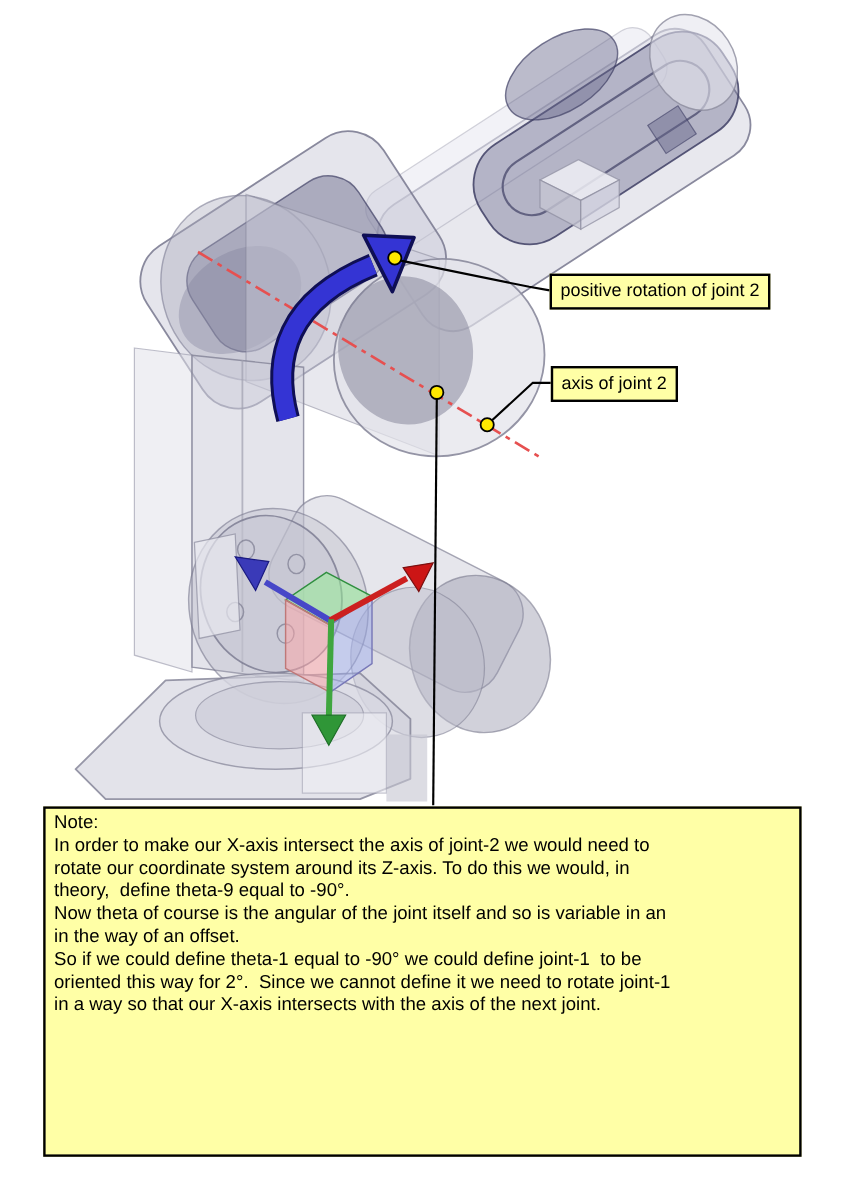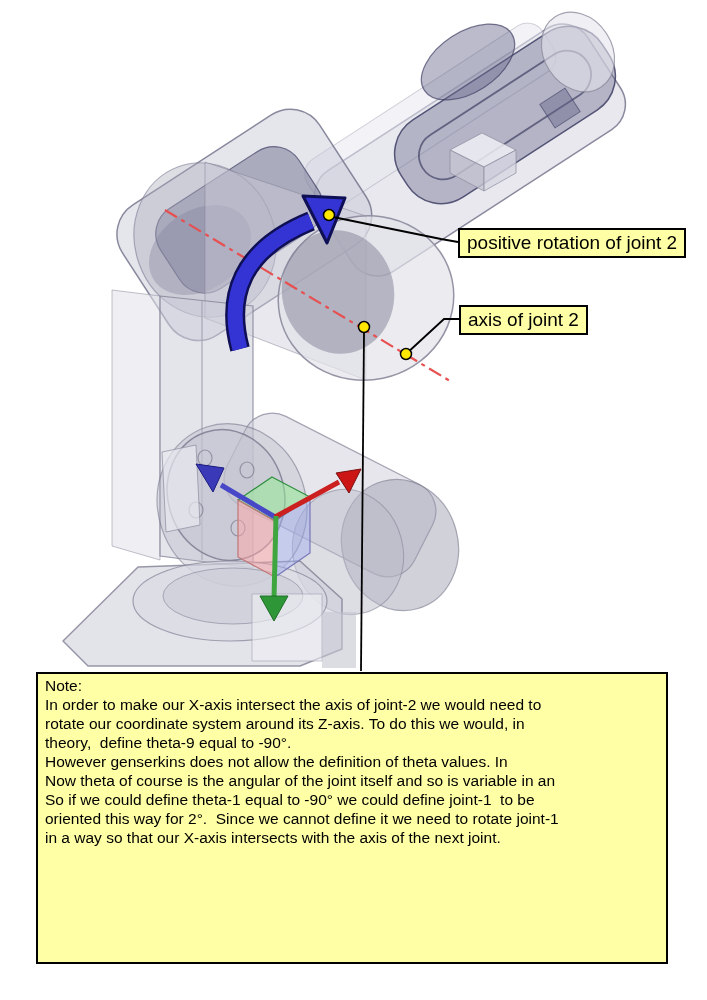--- a/index.html
+++ b/index.html
@@ -3,21 +3,21 @@
 <meta charset="utf-8">
 <style>
   html,body { margin:0; padding:0; background:#ffffff; }
   .stage {
     position:relative; width:707px; height:1000px; background:#ffffff;
     overflow:hidden; font-family:"Liberation Sans", sans-serif;
   }
   svg.scene { position:absolute; left:0; top:0; display:block; }
   .callout-label {
     position:absolute; background:#FFFFA6; border:2px solid #000000;
-    color:#000000; font-size:19px; line-height:24px; padding:1px 7px;
+    color:#000000; font-size:15px; line-height:24px; padding:1px 7px;
     white-space:nowrap;
   }
   #callout-rotation { left:458px; top:228px; }
   #callout-axis     { left:459px; top:305px; }
   .note-box {
     position:absolute; left:36px; top:672px; width:632px; height:292px;
     background:#FFFFA6; border:2px solid #000000; box-sizing:border-box;
     padding:2px 0 0 7px;
   }
   .note-line {
@@ -166,20 +166,20 @@
 
   <div class="callout-label" id="callout-rotation">positive rotation of joint 2</div>
 
   <div class="callout-label" id="callout-axis">axis of joint 2</div>
 
   <div class="note-box">
     <div class="note-line">Note:</div>
     <div class="note-line">In order to make our X-axis intersect the axis of joint-2 we would need to</div>
     <div class="note-line">rotate our coordinate system around its Z-axis. To do this we would, in</div>
     <div class="note-line">theory,  define theta-9 equal to -90°.</div>
-    <div class="note-line">However genserkins does not allow the definition of theta values. In</div>
     <div class="note-line">Now theta of course is the angular of the joint itself and so is variable in an</div>
+    <div class="note-line">in the way of an offset.</div>
     <div class="note-line">So if we could define theta-1 equal to -90° we could define joint-1  to be</div>
     <div class="note-line">oriented this way for 2°.  Since we cannot define it we need to rotate joint-1</div>
     <div class="note-line">in a way so that our X-axis intersects with the axis of the next joint.</div>
   </div>
 
 </div>
 
 </body></html>

